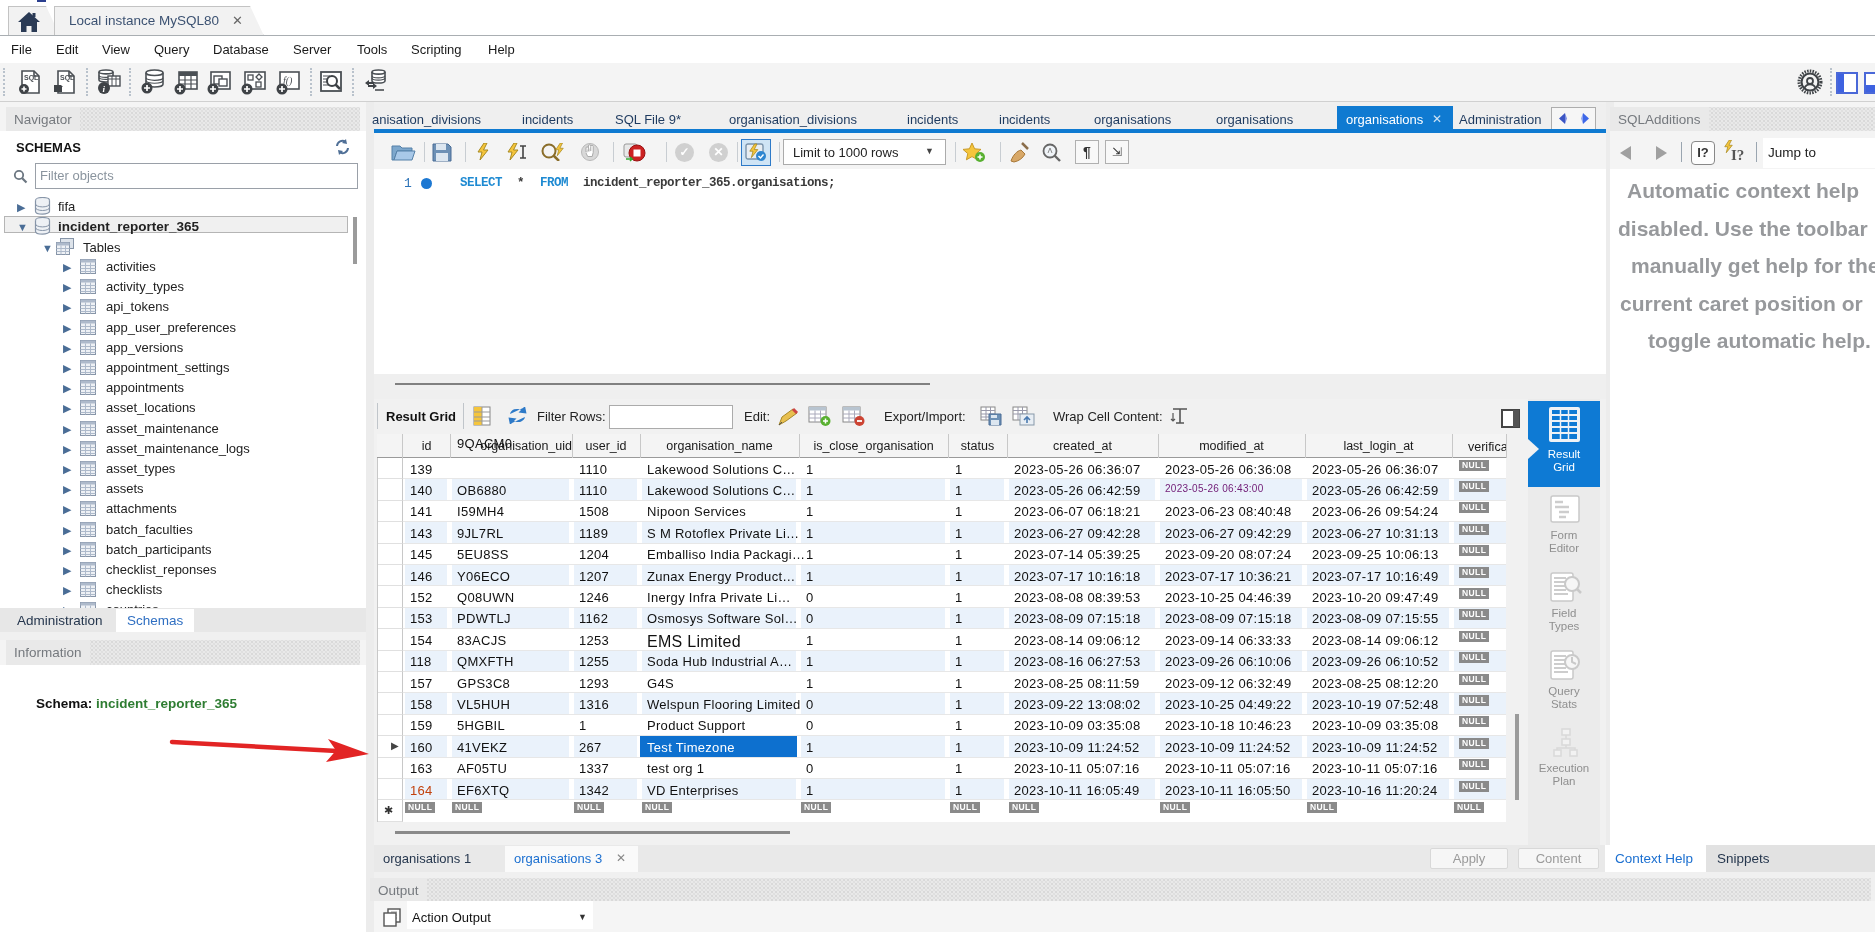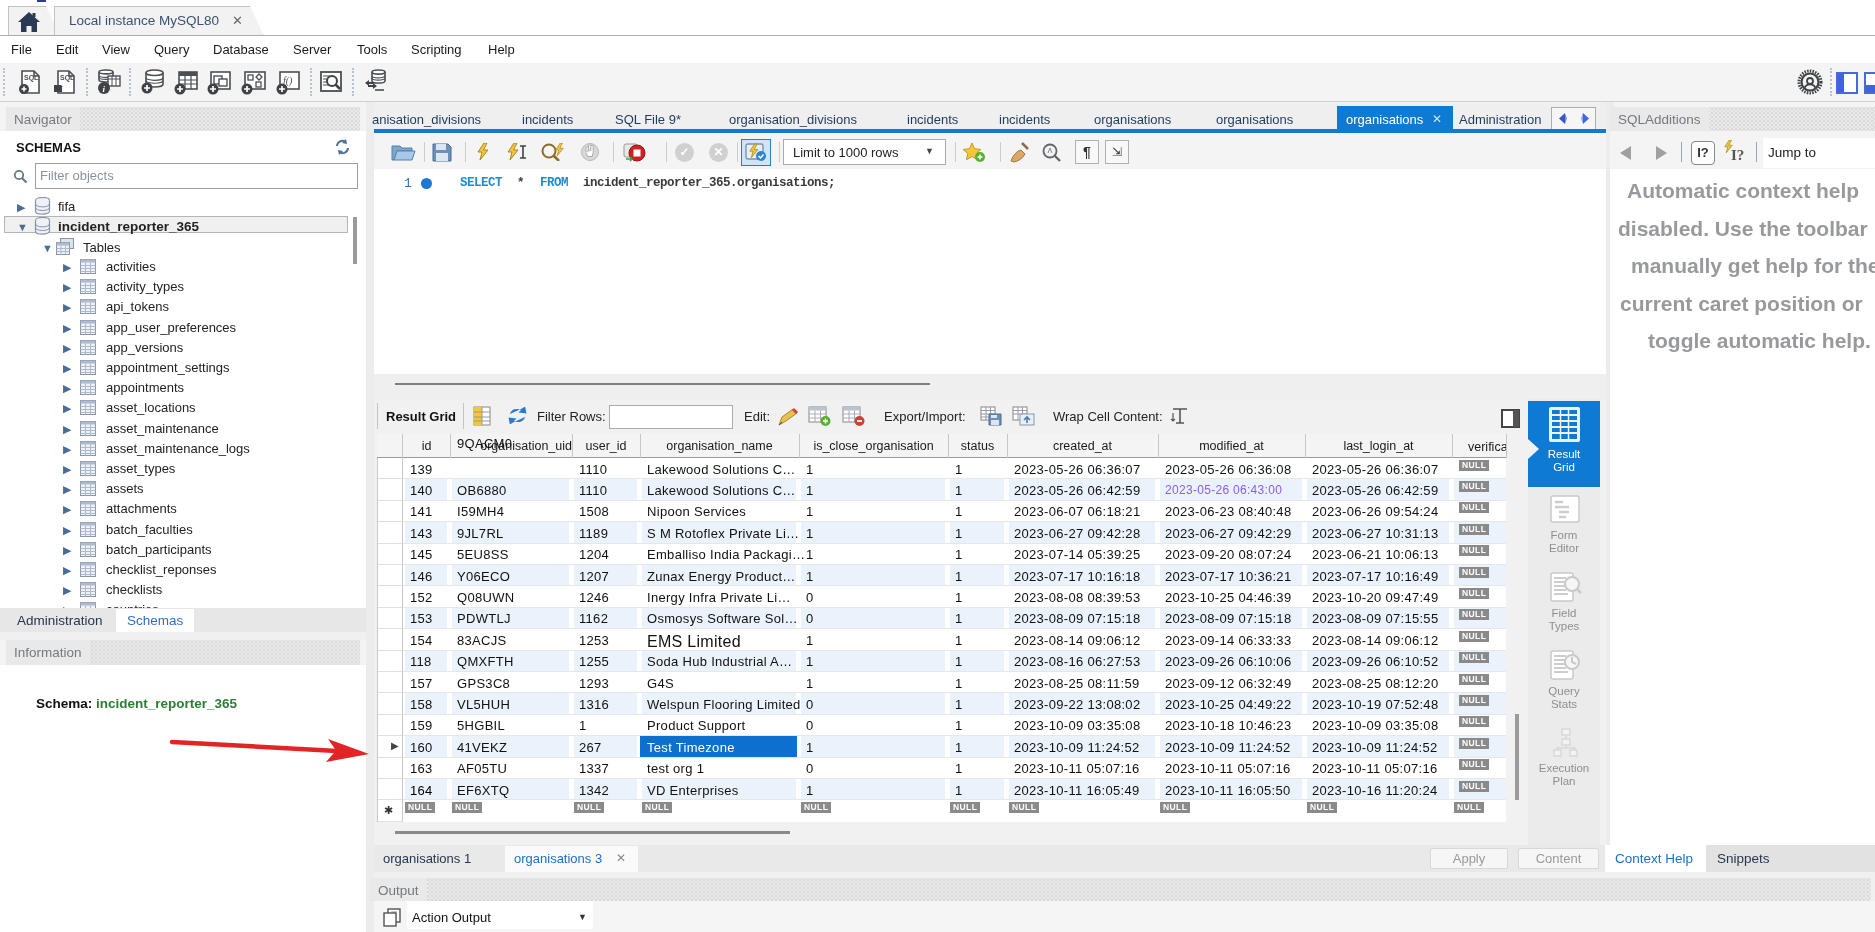--- a/index.html
+++ b/index.html
@@ -507,21 +507,21 @@
     <i style="position:absolute;left:1071px;top:0;width:5px;height:100%;background:#fff"></i>
   </div>
 <div class="a" style="left:378px;top:479.4px;width:25px;height:21.4px;background:#fff;border-right:1px solid #c8c8c8;border-bottom:1px solid #e0e0e0"></div>
 <div class="a" style="left:410px;top:482.9px;font-size:13px;letter-spacing:0.3px;color:#111;white-space:nowrap">140</div>
 <div class="a" style="left:457px;top:482.9px;font-size:13px;letter-spacing:0.3px;color:#111;white-space:nowrap">OB6880</div>
 <div class="a" style="left:579px;top:482.9px;font-size:13px;letter-spacing:0.3px;color:#111;white-space:nowrap">1110</div>
 <div class="a" style="left:647px;top:482.9px;font-size:13px;letter-spacing:0.3px;color:#111;white-space:nowrap">Lakewood Solutions C…</div>
 <div class="a" style="left:806px;top:482.9px;font-size:13px;letter-spacing:0.3px;color:#111;white-space:nowrap">1</div>
 <div class="a" style="left:955px;top:482.9px;font-size:13px;letter-spacing:0.3px;color:#111;white-space:nowrap">1</div>
 <div class="a" style="left:1014px;top:482.9px;font-size:13px;letter-spacing:0.3px;color:#111;white-space:nowrap">2023-05-26 06:42:59</div>
-<div class="a" style="left:1165px;top:482.9px;font-size:12px;letter-spacing:0.3px;color:#8b5cf6;white-space:nowrap">2023-05-26 06:43:00</div>
+<div class="a" style="left:1165px;top:482.9px;font-size:10px;letter-spacing:0.3px;color:#701a75;white-space:nowrap">2023-05-26 06:43:00</div>
 <div class="a" style="left:1312px;top:482.9px;font-size:13px;letter-spacing:0.3px;color:#111;white-space:nowrap">2023-05-26 06:42:59</div>
 <div class="nullb" style="left:1459px;top:480.9px">NULL</div>
 <div class="a" style="left:378px;top:500.8px;width:1128px;height:21.4px;background:#ffffff;border-bottom:1px solid #e7e7e7"></div>
 <div class="a" style="left:378px;top:500.8px;width:25px;height:21.4px;background:#fff;border-right:1px solid #c8c8c8;border-bottom:1px solid #e0e0e0"></div>
 <div class="a" style="left:410px;top:504.3px;font-size:13px;letter-spacing:0.3px;color:#111;white-space:nowrap">141</div>
 <div class="a" style="left:457px;top:504.3px;font-size:13px;letter-spacing:0.3px;color:#111;white-space:nowrap">I59MH4</div>
 <div class="a" style="left:579px;top:504.3px;font-size:13px;letter-spacing:0.3px;color:#111;white-space:nowrap">1508</div>
 <div class="a" style="left:647px;top:504.3px;font-size:13px;letter-spacing:0.3px;color:#111;white-space:nowrap">Nipoon Services</div>
 <div class="a" style="left:806px;top:504.3px;font-size:13px;letter-spacing:0.3px;color:#111;white-space:nowrap">1</div>
 <div class="a" style="left:955px;top:504.3px;font-size:13px;letter-spacing:0.3px;color:#111;white-space:nowrap">1</div>
@@ -556,21 +556,21 @@
 <div class="a" style="left:378px;top:543.6px;width:1128px;height:21.4px;background:#ffffff;border-bottom:1px solid #e7e7e7"></div>
 <div class="a" style="left:378px;top:543.6px;width:25px;height:21.4px;background:#fff;border-right:1px solid #c8c8c8;border-bottom:1px solid #e0e0e0"></div>
 <div class="a" style="left:410px;top:547.1px;font-size:13px;letter-spacing:0.3px;color:#111;white-space:nowrap">145</div>
 <div class="a" style="left:457px;top:547.1px;font-size:13px;letter-spacing:0.3px;color:#111;white-space:nowrap">5EU8SS</div>
 <div class="a" style="left:579px;top:547.1px;font-size:13px;letter-spacing:0.3px;color:#111;white-space:nowrap">1204</div>
 <div class="a" style="left:647px;top:547.1px;font-size:13px;letter-spacing:0.3px;color:#111;white-space:nowrap">Emballiso India Packagi…</div>
 <div class="a" style="left:806px;top:547.1px;font-size:13px;letter-spacing:0.3px;color:#111;white-space:nowrap">1</div>
 <div class="a" style="left:955px;top:547.1px;font-size:13px;letter-spacing:0.3px;color:#111;white-space:nowrap">1</div>
 <div class="a" style="left:1014px;top:547.1px;font-size:13px;letter-spacing:0.3px;color:#111;white-space:nowrap">2023-07-14 05:39:25</div>
 <div class="a" style="left:1165px;top:547.1px;font-size:13px;letter-spacing:0.3px;color:#111;white-space:nowrap">2023-09-20 08:07:24</div>
-<div class="a" style="left:1312px;top:547.1px;font-size:13px;letter-spacing:0.3px;color:#111;white-space:nowrap">2023-06-21 10:06:13</div>
+<div class="a" style="left:1312px;top:547.1px;font-size:13px;letter-spacing:0.3px;color:#111;white-space:nowrap">2023-09-25 10:06:13</div>
 <div class="nullb" style="left:1459px;top:545.1px">NULL</div>
 <div class="a" style="left:378px;top:565.0px;width:1128px;height:21.4px;background:#eaf2fb;border-bottom:1px solid #e7e7e7"></div>
 <div class="a" style="left:378px;top:565.0px;width:1128px;height:20.4px">
     <i style="position:absolute;left:22px;top:0;width:5px;height:100%;background:#fff"></i>
     <i style="position:absolute;left:69px;top:0;width:5px;height:100%;background:#fff"></i>
     <i style="position:absolute;left:191px;top:0;width:5px;height:100%;background:#fff"></i>
     <i style="position:absolute;left:259px;top:0;width:5px;height:100%;background:#fff"></i>
     <i style="position:absolute;left:418px;top:0;width:5px;height:100%;background:#fff"></i>
     <i style="position:absolute;left:567px;top:0;width:5px;height:100%;background:#fff"></i>
     <i style="position:absolute;left:626px;top:0;width:5px;height:100%;background:#fff"></i>
@@ -754,21 +754,21 @@
     <i style="position:absolute;left:191px;top:0;width:5px;height:100%;background:#fff"></i>
     <i style="position:absolute;left:259px;top:0;width:5px;height:100%;background:#fff"></i>
     <i style="position:absolute;left:418px;top:0;width:5px;height:100%;background:#fff"></i>
     <i style="position:absolute;left:567px;top:0;width:5px;height:100%;background:#fff"></i>
     <i style="position:absolute;left:626px;top:0;width:5px;height:100%;background:#fff"></i>
     <i style="position:absolute;left:777px;top:0;width:5px;height:100%;background:#fff"></i>
     <i style="position:absolute;left:924px;top:0;width:5px;height:100%;background:#fff"></i>
     <i style="position:absolute;left:1071px;top:0;width:5px;height:100%;background:#fff"></i>
   </div>
 <div class="a" style="left:378px;top:779.0px;width:25px;height:21.4px;background:#fff;border-right:1px solid #c8c8c8;border-bottom:1px solid #e0e0e0"></div>
-<div class="a" style="left:410px;top:782.5px;font-size:13px;letter-spacing:0.3px;color:#000000;white-space:nowrap">164</div>
+<div class="a" style="left:410px;top:782.5px;font-size:13px;letter-spacing:0.3px;color:#c2410c;white-space:nowrap">164</div>
 <div class="a" style="left:457px;top:782.5px;font-size:13px;letter-spacing:0.3px;color:#111;white-space:nowrap">EF6XTQ</div>
 <div class="a" style="left:579px;top:782.5px;font-size:13px;letter-spacing:0.3px;color:#111;white-space:nowrap">1342</div>
 <div class="a" style="left:647px;top:782.5px;font-size:13px;letter-spacing:0.3px;color:#111;white-space:nowrap">VD Enterprises</div>
 <div class="a" style="left:806px;top:782.5px;font-size:13px;letter-spacing:0.3px;color:#111;white-space:nowrap">1</div>
 <div class="a" style="left:955px;top:782.5px;font-size:13px;letter-spacing:0.3px;color:#111;white-space:nowrap">1</div>
 <div class="a" style="left:1014px;top:782.5px;font-size:13px;letter-spacing:0.3px;color:#111;white-space:nowrap">2023-10-11 16:05:49</div>
 <div class="a" style="left:1165px;top:782.5px;font-size:13px;letter-spacing:0.3px;color:#111;white-space:nowrap">2023-10-11 16:05:50</div>
 <div class="a" style="left:1312px;top:782.5px;font-size:13px;letter-spacing:0.3px;color:#111;white-space:nowrap">2023-10-16 11:20:24</div>
 <div class="nullb" style="left:1459px;top:780.5px">NULL</div>
 <div class="a" style="left:378px;top:800.4px;width:1128px;height:21.4px;background:#fff"></div>

